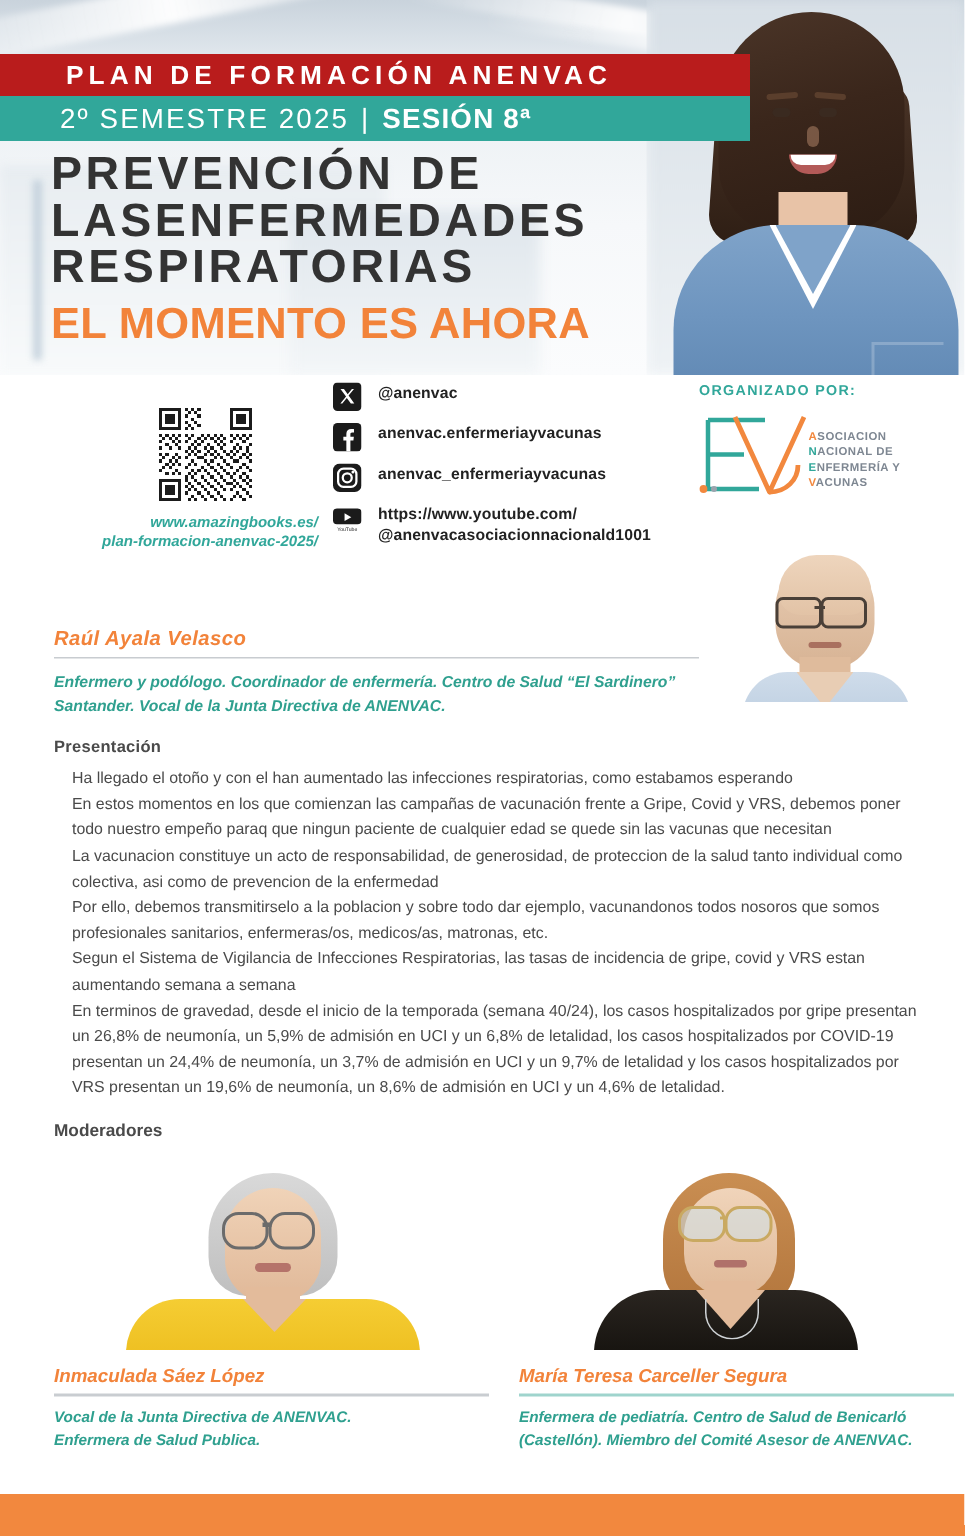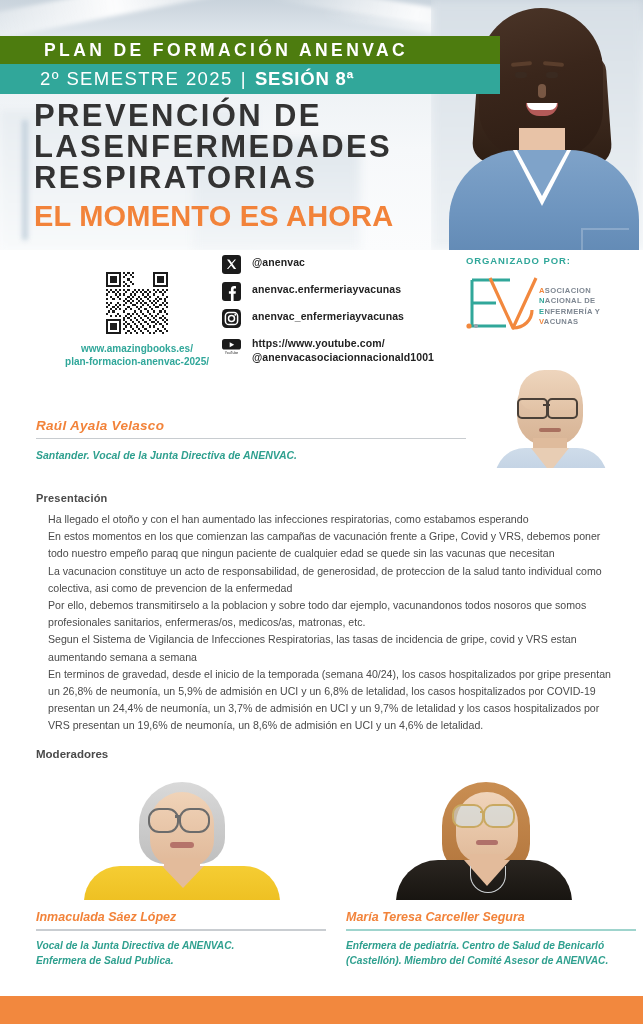--- a/index.html
+++ b/index.html
@@ -62,21 +62,21 @@
   .n-body{position:absolute;left:18px;top:150px;width:190px;height:110px;border-radius:70px 70px 0 0;
     background:linear-gradient(180deg,#7fa3c9 0%,#6e95bf 55%,#6189b4 100%);}
   .n-vneck{position:absolute;left:82px;top:150px;width:58px;height:56px;
     background:#fff;clip-path:polygon(0 0,100% 0,50% 100%);}
   .n-vneck2{position:absolute;left:86px;top:150px;width:50px;height:46px;
     background:#7fa3c9;clip-path:polygon(0 0,100% 0,50% 100%);}
   .n-pocket{position:absolute;left:150px;top:228px;width:46px;height:30px;
     border-left:2px solid rgba(255,255,255,.22);border-top:2px solid rgba(255,255,255,.22);}
 
   
-  .band-orange{position:absolute;left:0;top:36px;width:500px;height:28px;background:#4d7c0f;}
+  .band-orange{position:absolute;left:0;top:36px;width:500px;height:28px;background:#b91c1c;}
   .band-teal{position:absolute;left:0;top:64px;width:500px;height:30px;background:#31A79A;}
   .band-orange .btxt{
     color:#fff;font-size:17.5px;letter-spacing:3.4px;font-weight:600;
     line-height:28px;padding-left:44px;white-space:nowrap;
   }
   .band-teal .btxt{
     color:#fff;font-size:18.5px;letter-spacing:1.4px;line-height:30px;
     padding-left:40px;white-space:nowrap;font-weight:400;
   }
   .band-teal .btxt b{font-weight:700;letter-spacing:.8px;}
@@ -89,21 +89,21 @@
     line-height:31px;white-space:nowrap;
   }
   .hl-accent{
     font-size:29px;font-weight:800;letter-spacing:.2px;color:#F2833A;
     line-height:34px;margin-top:6px;white-space:nowrap;
   }
 
   
   .qr-block{position:absolute;left:62px;top:272px;width:150px;text-align:center;}
   .qr{width:62px;height:62px;margin:0 auto;display:block;}
-  .qr-url{margin-top:8px;color:#31A79A;font-size:10px;font-weight:700;line-height:13px;}
+  .qr-url{margin-top:8px;color:#31A79A;font-size:10px;font-weight:700;line-height:13px;font-style:italic;text-align:right;}
 
   .social{position:absolute;left:222px;top:255px;width:230px;}
   .srow{display:flex;align-items:flex-start;margin-bottom:8px;}
   .sicon{width:19px;height:19px;flex:0 0 19px;margin-right:11px;position:relative;}
   .sicon svg{display:block;}
   .stext{font-size:10.5px;font-weight:700;color:#222;line-height:14px;letter-spacing:.1px;}
 
   
   .org{position:absolute;left:466px;top:255px;width:175px;}
   .org-title{color:#31A79A;font-size:9.5px;font-weight:800;letter-spacing:.9px;}
@@ -353,20 +353,21 @@
   <div class="sp-mouth"></div>
   <div class="sp-neck"></div>
   <div class="sp-shirt"></div>
   <div class="sp-collar"></div>
 </div>
 
 <div class="speaker">
   <div class="sp-name">Raúl Ayala Velasco</div>
   <div class="sp-rule"></div>
   <div class="sp-role">
+    <div>Enfermero y podólogo. Coordinador de enfermería. Centro de Salud “El Sardinero”</div>
     <div>Santander. Vocal de la Junta Directiva de ANENVAC.</div>
   </div>
 </div>
 
 <div class="content">
   <div class="sec-title">Presentación</div>
   <p class="para">Ha llegado el otoño y con el han aumentado las infecciones respiratorias, como estabamos esperando</p>
   <p class="para">En estos momentos en los que comienzan las campañas de vacunación frente a Gripe, Covid y VRS, debemos poner todo nuestro empeño paraq que ningun paciente de cualquier edad se quede sin las vacunas que necesitan</p>
   <p class="para">La vacunacion constituye un acto de responsabilidad, de generosidad, de proteccion de la salud tanto individual como colectiva, asi como de prevencion de la enfermedad</p>
   <p class="para">Por ello, debemos transmitirselo a la poblacion y sobre todo dar ejemplo, vacunandonos todos nosoros que somos profesionales sanitarios, enfermeras/os, medicos/as, matronas, etc.</p>

